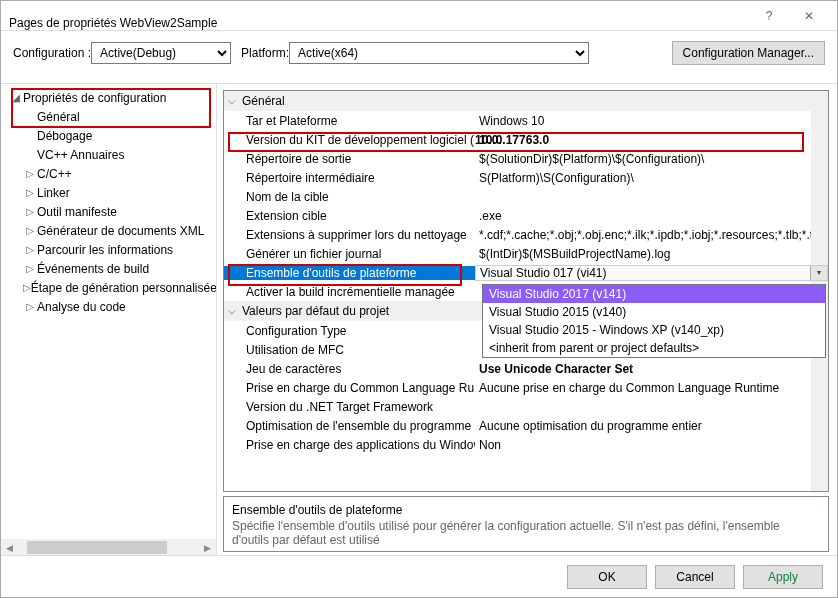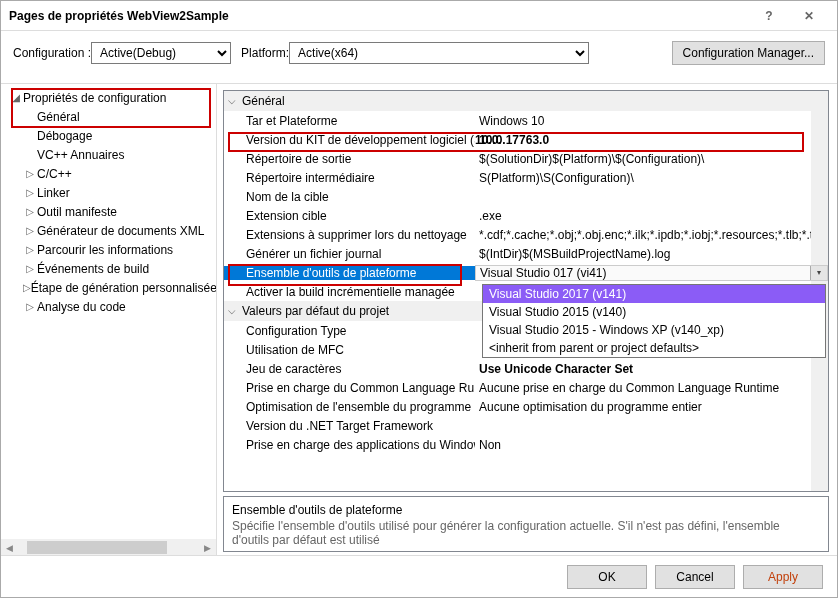--- a/index.html
+++ b/index.html
@@ -1,17 +1,17 @@
 <!DOCTYPE html>
 <html><head>
 <meta charset="utf-8">
 <style>
 * { box-sizing: border-box; margin: 0; padding: 0; }
 body { font-family: "Segoe UI", Tahoma, sans-serif; font-size: 12px; color: #000; background: #fff; width: 838px; height: 598px; border: 1px solid #aaa; position: relative; }
-.titlebar { height: 30px; display: flex; align-items: center; padding: 0 8px; border-bottom: 1px solid #ddd; font-weight: bold; }
+.titlebar { height: 30px; display: flex; align-items: flex-end; padding: 0 8px; border-bottom: 1px solid #ddd; }
 .titlebar .title { flex: 1; font-size: 12px; }
 .titlebar .btn { width: 40px; height: 28px; display: flex; align-items: center; justify-content: center; color: #666; }
 .config-row { display: flex; align-items: center; padding: 10px 12px 18px; gap: 0; border-bottom: 1px solid #ddd; }
 .config-row label { font-size: 12px; }
 .config-row select { height: 22px; border: 1px solid #7a7a7a; background: #fff; font-size: 12px; padding: 0 4px; }
 .config-row .sel-config { width: 140px; }
 .config-row .sel-platform { width: 300px; }
 .config-row .cfg-mgr { height: 24px; border: 1px solid #adadad; background: #e1e1e1; padding: 0 10px; font-size: 12px; }
 .main { display: flex; height: 472px; }
 .tree-pane { width: 216px; border-right: 1px solid #ddd; position: relative; padding: 4px 0 0 4px; overflow: hidden; }
@@ -37,21 +37,21 @@
 .prop-row.selected .dd-btn { position: absolute; right: 0; top: 0; bottom: 0; width: 17px; background: #e5e5e5; border-left: 1px solid #aaa; display:flex;align-items:center;justify-content:center;font-size:8px;color:#444; }
 .red-box-row { position: absolute; border: 2px solid #c00; left: 4px; top: 41px; width: 576px; height: 20px; pointer-events: none; }
 .red-box-sel { position: absolute; border: 2px solid #c00; left: 4px; top: 173px; width: 234px; height: 22px; pointer-events: none; z-index:5;}
 .dropdown { position: absolute; left: 258px; top: 193px; width: 344px; background: #fff; border: 1px solid #767676; z-index: 10; }
 .dropdown .opt { height: 18px; padding: 0 6px; display: flex; align-items: center; font-size: 12px; white-space: nowrap; }
 .dropdown .opt.sel { background: #8b5cf6; color: #fff; }
 .help { border: 1px solid #828790; margin: 0 8px 4px 6px; height: 56px; padding: 6px 8px; background: #fff; color: #666; font-size: 12px; }
 .help .ht { color: #000; margin-bottom: 2px; }
 .footer { position: absolute; bottom: 0; left: 0; right: 0; height: 42px; display: flex; align-items: center; justify-content: flex-end; gap: 8px; padding-right: 14px; border-top: 1px solid #ddd; }
 .footer button { width: 80px; height: 24px; border: 1px solid #adadad; background: #e1e1e1; font-size: 12px; }
-.footer button.dis { color: #c2410c; }
+.footer button.dis { color: #15803d; }
 .bold{font-weight:600;}
 .overstrike{position:relative;}
 .overstrike .ov{position:absolute;left:0;font-weight:700;}
 </style>
 </head>
 <body>
 
 <div class="titlebar">
   <span class="title">Pages de propriétés WebView2Sample</span>
   <div class="btn">?</div>
@@ -187,26 +187,26 @@
           </div>
           <div class="prop-row">
             <div class="name">Jeu de caractères</div>
             <div class="val bold">Use Unicode Character Set</div>
           </div>
           <div class="prop-row">
             <div class="name">Prise en charge du Common Language Runtime</div>
             <div class="val">Aucune prise en charge du Common Language Runtime</div>
           </div>
           <div class="prop-row">
+            <div class="name">Version du .NET Target Framework</div>
+            <div class="val"></div>
+          </div>
+          <div class="prop-row">
             <div class="name">Optimisation de l'ensemble du programme</div>
             <div class="val">Aucune optimisation du programme entier</div>
-          </div>
-          <div class="prop-row">
-            <div class="name">Version du .NET Target Framework</div>
-            <div class="val"></div>
           </div>
           <div class="prop-row">
             <div class="name">Prise en charge des applications du Windows Store</div>
             <div class="val">Non</div>
           </div>
         </div>
 
       <div class="dropdown">
         <div class="opt sel">Visual Studio 2017 (v141)</div>
         <div class="opt">Visual Studio 2015 (v140)</div>

